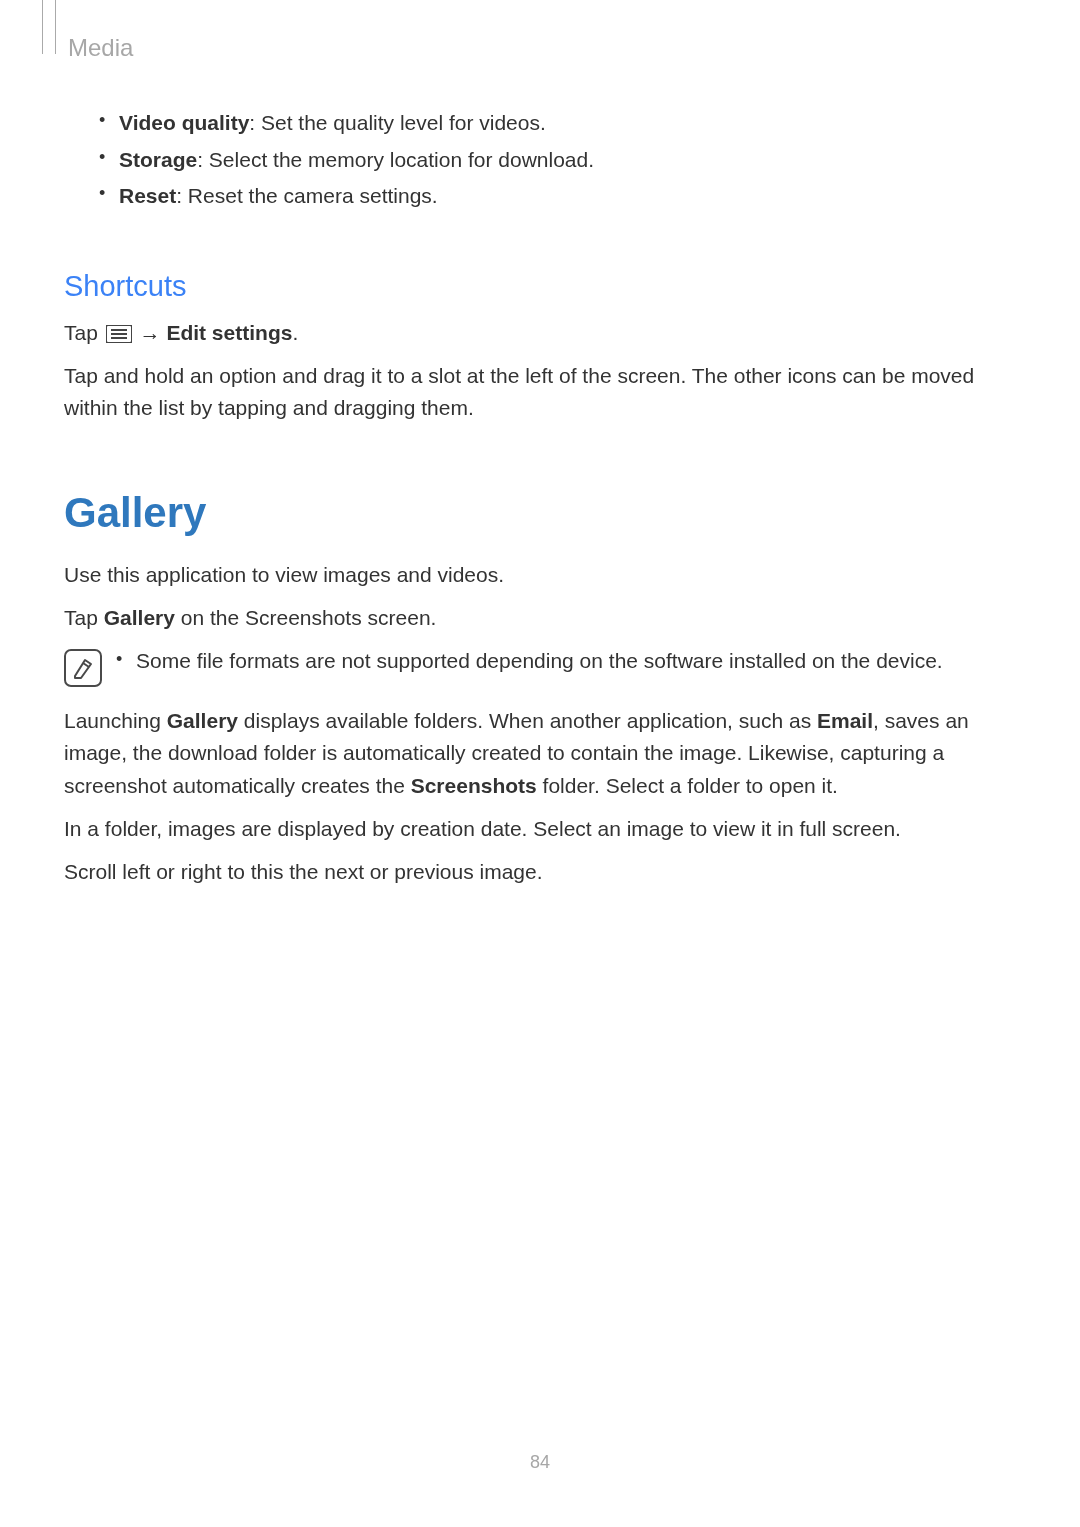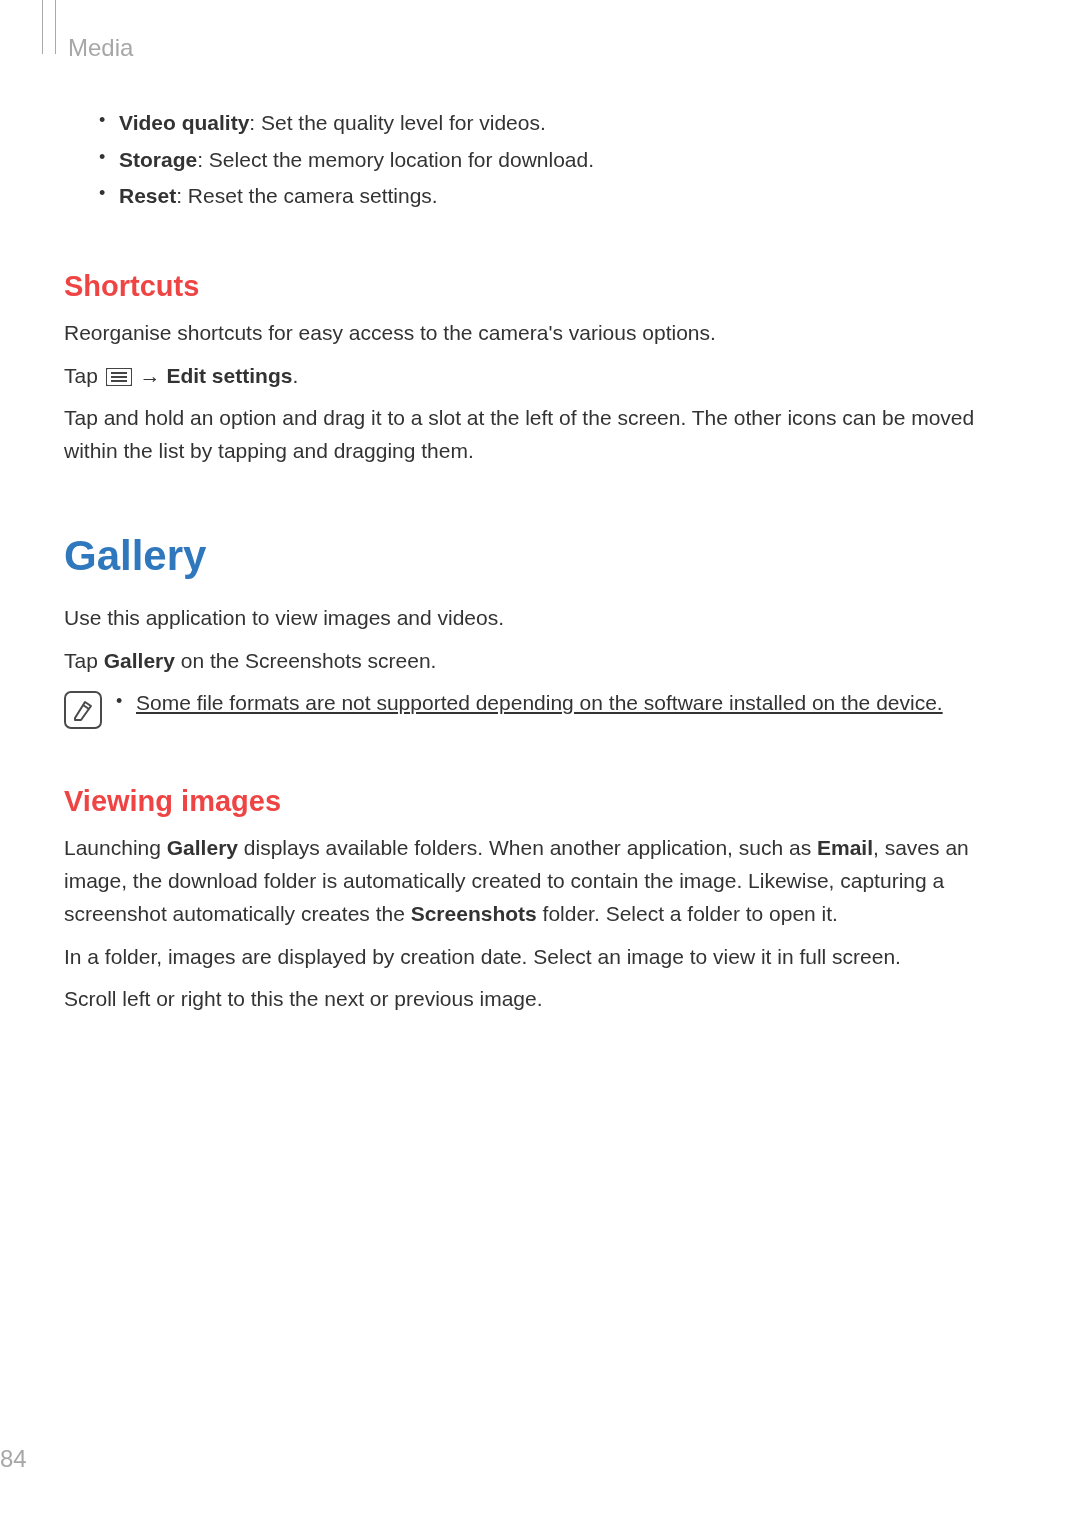--- a/index.html
+++ b/index.html
@@ -47,22 +47,22 @@
   ul.settings-list li::before {
     content: "•";
     position: absolute;
     left: 2px;
     top: 0;
     font-size: 18px;
     color: #333;
   }
   .bold { font-weight: 600; }
   h2.sub {
-    color: #ef4444;
-    font-weight: 700;
+    color: #3b82f6;
+    font-weight: 400;
     font-size: 29px;
     margin-top: 56px;
     margin-bottom: 14px;
   }
   h1.main {
     color: #2f78bd;
     font-weight: 700;
     font-size: 42px;
     margin-top: 64px;
     margin-bottom: 22px;
@@ -100,62 +100,60 @@
     justify-content: center;
     margin-top: 4px;
   }
   .note-icon svg { width: 24px; height: 24px; }
   .note-content {
     flex: 1;
     margin-left: 12px;
   }
   ul.note-list {
     list-style: none;
-    text-decoration: underline;
   }
   ul.note-list li {
     position: relative;
     padding-left: 22px;
     line-height: 1.56;
     margin-bottom: 8px;
   }
   ul.note-list li::before {
     content: "•";
     position: absolute;
     left: 2px;
     top: 0;
     font-size: 18px;
     color: #333;
   }
   .page-num {
     position: absolute;
     bottom: 54px;
     left: 0;
     right: 0;
-    text-align: left;
+    text-align: center;
     color: #a7a7a7;
-    font-size: 24px;
+    font-size: 18px;
   }
 </style>
 </head>
 <body>
 
 <div class="header-mark"></div>
 <div class="section-label">Media</div>
 
 <div class="content">
 
   <ul class="settings-list">
     <li><span class="bold">Video quality</span><span>: Set the quality level for videos.</span></li>
     <li><span class="bold">Storage</span><span>: Select the memory location for download.</span></li>
     <li><span class="bold">Reset</span><span>: Reset the camera settings.</span></li>
   </ul>
 
   <h2 class="sub">Shortcuts</h2>
-  <p class="body">Reorganise shortcuts for easy access to the camera's various options.</p>
   <p class="tap-line">
     <span>Tap </span><span class="menu-icon"><svg viewBox="0 0 26 18">
           <rect x="0" y="0" width="26" height="18" rx="2" fill="none" stroke="#444" stroke-width="2"></rect>
           <line x1="5" y1="5" x2="21" y2="5" stroke="#444" stroke-width="2"></line>
           <line x1="5" y1="9" x2="21" y2="9" stroke="#444" stroke-width="2"></line>
           <line x1="5" y1="13" x2="21" y2="13" stroke="#444" stroke-width="2"></line>
         </svg></span><span> → </span><span class="bold">Edit settings</span><span>.</span>
   </p>
   <p class="body">Tap and hold an option and drag it to a slot at the left of the screen. The other icons can be moved within the list by tapping and dragging them.</p>
 
@@ -172,21 +170,20 @@
           <line x1="12" y1="7" x2="18" y2="11" stroke="#4a4a4a" stroke-width="2"></line>
         </svg>
     </div>
     <div class="note-content">
       <ul class="note-list">
         <li><span>Some file formats are not supported depending on the software installed on the device.</span></li>
       </ul>
     </div>
   </div>
 
-  <h2 class="sub">Viewing images</h2>
   <p class="body">
     <span>Launching </span><span class="bold">Gallery</span><span> displays available folders. When another application, such as </span><span class="bold">Email</span><span>, saves an image, the download folder is automatically created to contain the image. Likewise, capturing a screenshot automatically creates the </span><span class="bold">Screenshots</span><span> folder. Select a folder to open it.</span>
   </p>
   <p class="body">In a folder, images are displayed by creation date. Select an image to view it in full screen.</p>
   <p class="body">Scroll left or right to this the next or previous image.</p>
 
 </div>
 
 <div class="page-num">84</div>
 

